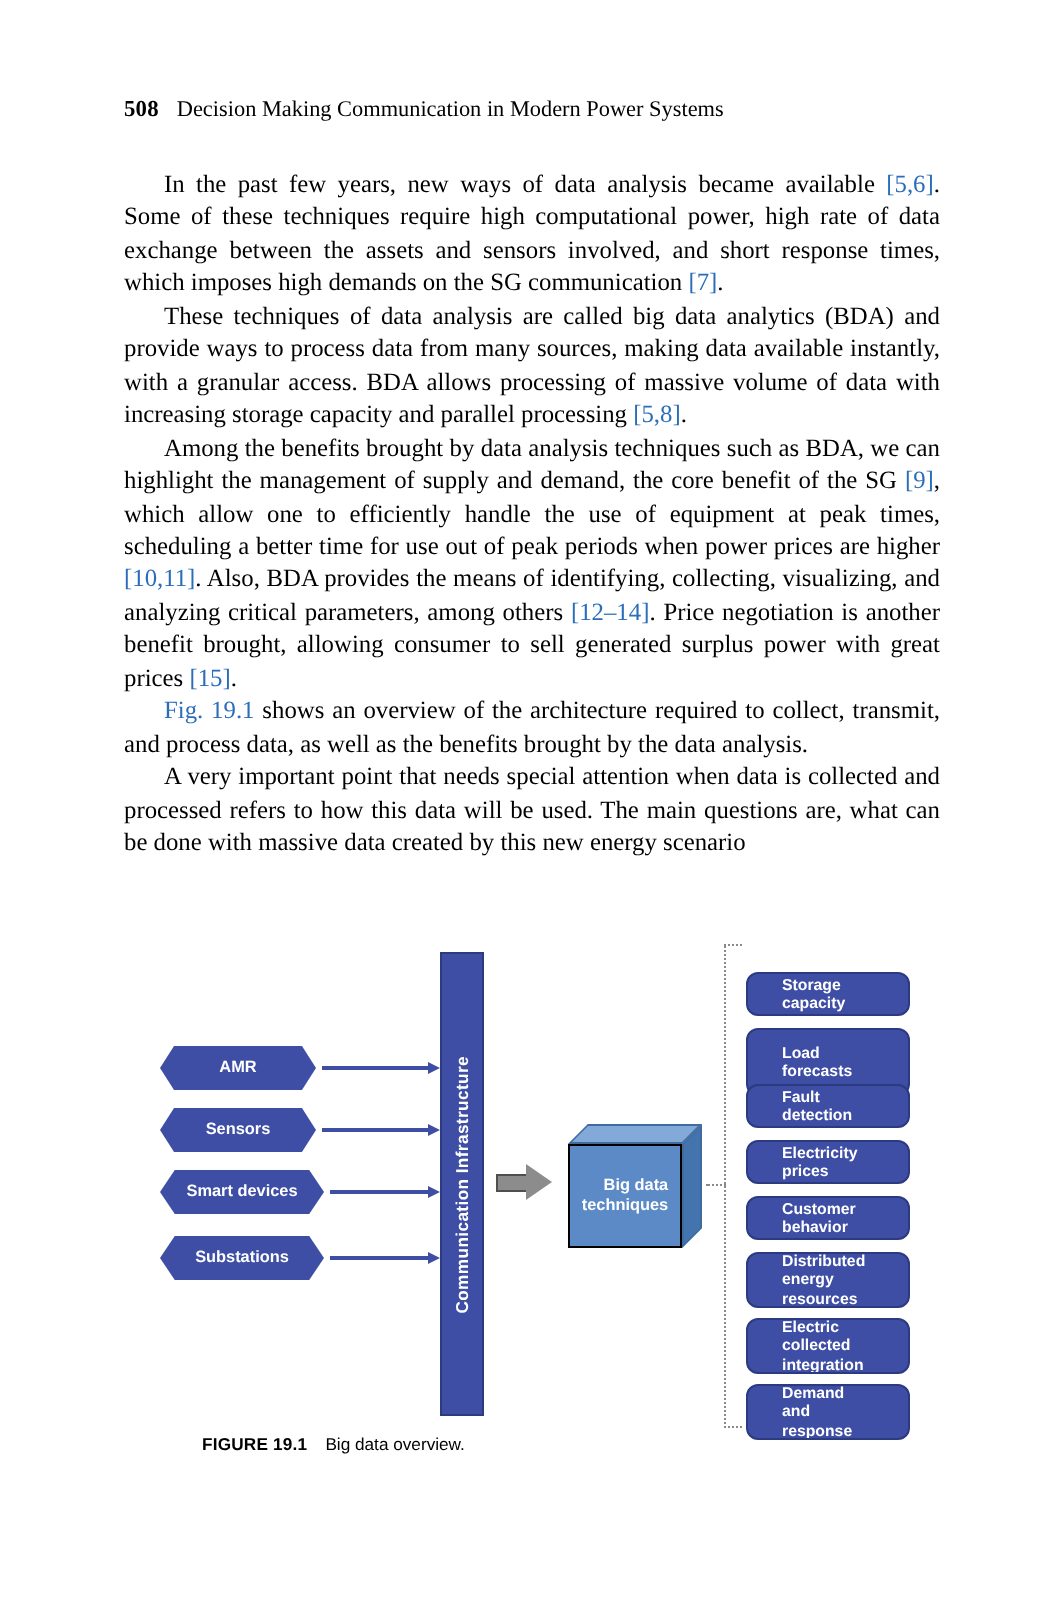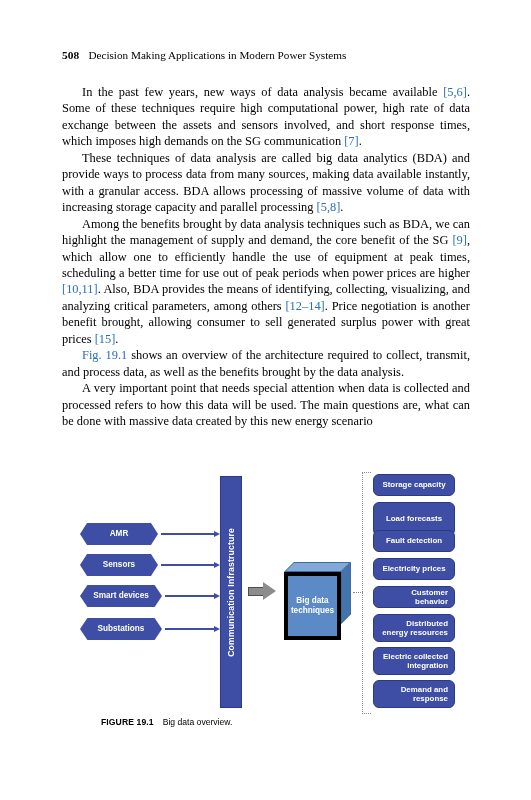--- a/index.html
+++ b/index.html
@@ -103,24 +103,25 @@
     border: 1.2px solid #2c3a80;
     border-radius: 6px;
     color: #ffffff;
     font-family: "Liberation Sans", sans-serif;
     font-weight: bold;
     font-size: 7.9px;
     line-height: 9.4px;
     display: flex;
     align-items: center;
     justify-content: center;
-    text-align: right;
+    text-align: left;
     box-sizing: border-box;
     overflow: hidden;
-    padding: 0 6px;
+    padding: 0 17px;
+    margin-top: 12px;
   }
 
   
   .hexagon {
     position: absolute;
     background: #3e4ea4;
     color: #ffffff;
     font-family: "Liberation Sans", sans-serif;
     font-weight: bold;
     font-size: 8.2px;
@@ -212,33 +213,33 @@
 
   
   .cube {
     position: absolute;
   }
   .cube .face-front {
     position: absolute;
     left: 0;
     top: 10px;
     width: 57px;
-    height: 68px;
+    height: 52px;
     background: #5b8ac6;
-    border: 4px solid #000000;
+    border: 1px solid #000000;
     box-sizing: border-box;
     color: #ffffff;
     font-family: "Liberation Sans", sans-serif;
     font-weight: bold;
     font-size: 8.2px;
     line-height: 10px;
     display: flex;
     align-items: center;
     justify-content: center;
-    text-align: center;
+    text-align: right;
   }
   .cube .face-top {
     position: absolute;
     left: 0;
     top: 0;
     width: 57px;
     height: 10px;
     background: #82a9d8;
     border: 1px solid #3f6b9e;
     box-sizing: border-box;
@@ -290,21 +291,21 @@
   .caption .cap-text {
     margin-left: 9px;
   }
 </style>
 </head>
 <body>
 
 <div class="page">
 
   <div class="running-head">
-    <span class="folio">508</span><span class="title">Decision Making Applications in Modern Power Systems</span>
+    <span class="folio">508</span><span class="title">Decision Making Communication in Modern Power Systems</span>
   </div>
 
   <div class="body-text">
     <p class="para">In the past few years, new ways of data analysis became available <span class="ref">[5,6]</span>. Some of these techniques require high computational power, high rate of data exchange between the assets and sensors involved, and short response times, which imposes high demands on the SG communication <span class="ref">[7]</span>.</p>
     <p class="para">These techniques of data analysis are called big data analytics (BDA) and provide ways to process data from many sources, making data available instantly, with a granular access. BDA allows processing of massive volume of data with increasing storage capacity and parallel processing <span class="ref">[5,8]</span>.</p>
     <p class="para">Among the benefits brought by data analysis techniques such as BDA, we can highlight the management of supply and demand, the core benefit of the SG <span class="ref">[9]</span>, which allow one to efficiently handle the use of equipment at peak times, scheduling a better time for use out of peak periods when power prices are higher <span class="ref">[10,11]</span>. Also, BDA provides the means of identifying, collecting, visualizing, and analyzing critical parameters, among others <span class="ref">[12–14]</span>. Price negotiation is another benefit brought, allowing consumer to sell generated surplus power with great prices <span class="ref">[15]</span>.</p>
     <p class="para"><span class="ref">Fig. 19.1</span> shows an overview of the architecture required to collect, transmit, and process data, as well as the benefits brought by the data analysis.</p>
     <p class="para">A very important point that needs special attention when data is collected and processed refers to how this data will be used. The main questions are, what can be done with massive data created by this new energy scenario</p>
   </div>
 

